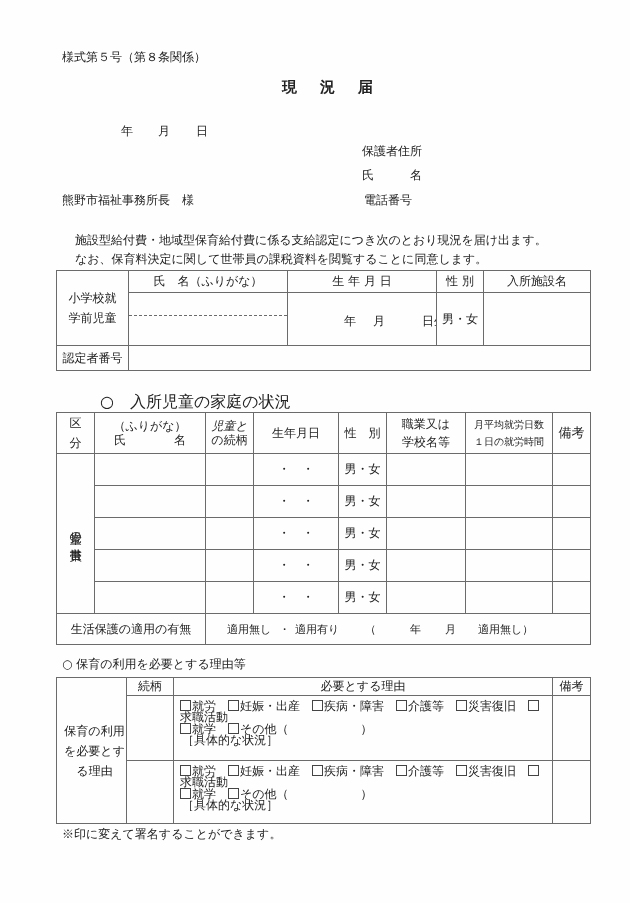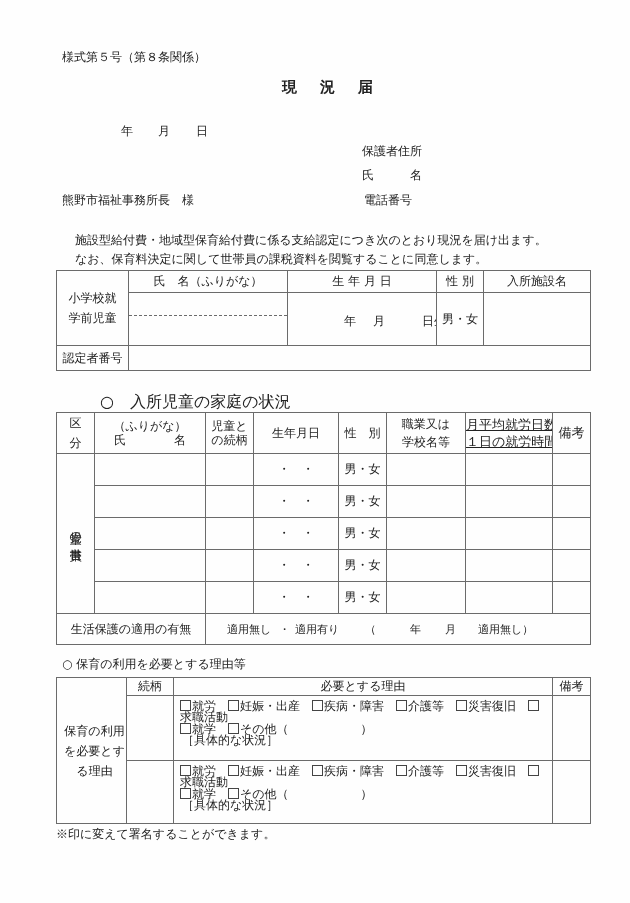--- a/index.html
+++ b/index.html
@@ -8,21 +8,21 @@
   .abs{position:absolute;white-space:nowrap;line-height:1;}
   .title{font-size:15px;font-weight:bold;letter-spacing:4px;}
   table{position:absolute;border-collapse:collapse;table-layout:fixed;}
   td,th{border:1px solid #6b6b6b;padding:0;font-weight:normal;text-align:center;vertical-align:middle;
         font-size:12px;line-height:1.2;white-space:nowrap;overflow:hidden;}
   .rel{position:relative;}
   .in{position:absolute;line-height:1;white-space:nowrap;}
   .dash-bottom{border-bottom:1px dashed #6b6b6b;}
   .no-top{border-top:1px dashed #6b6b6b;}
   .two{display:block;}
-  .small9{font-size:13px;text-decoration:underline;}
+  .small9{font-size:10px;}
   .vert{writing-mode:vertical-rl;text-orientation:upright;letter-spacing:1px;display:inline-block;font-size:12px;}
   .left-lines{text-align:left;padding-left:6px;}
   .left-lines span{display:block;line-height:20px;text-align:center;}
   .reason-cell{text-align:left;vertical-align:top;padding:4px 0 0 6px;}
   .reason-line{display:block;line-height:11.5px;height:11.5px;font-size:12px;}
   .opt{display:inline-block;margin-right:12px;}
   .cb{display:inline-block;width:9px;height:9px;border:1px solid #444;vertical-align:-1px;margin-right:1px;}
 </style>
 </head>
 <body>
@@ -98,21 +98,21 @@
       <tr style="height:40px;">
     <th>
       <span class="two" style="line-height:20px;">区</span>
       <span class="two" style="line-height:20px;">分</span>
     </th>
     <th>
       <span class="two" style="line-height:14px;">（ふりがな）</span>
       <span class="two" style="line-height:14px;">氏　　　　名</span>
     </th>
     <th>
-      <span class="two" style="line-height:14px;">児童と</span>
+      <span class="two" style="line-height:14px;font-style:italic;">児童と</span>
       <span class="two" style="line-height:14px;">の続柄</span>
     </th>
     <th>生年月日</th>
     <th>性　別</th>
     <th>
       <span class="two" style="line-height:18px;">職業又は</span>
       <span class="two" style="line-height:18px;">学校名等</span>
     </th>
     <th>
       <span class="two small9" style="line-height:17px;">月平均就労日数</span>
@@ -225,13 +225,13 @@
       <span class="reason-line">
         <span class="opt"><span class="cb"></span><span>就学</span></span><span><span class="cb"></span><span>その他</span><span>（　　　　　　）</span></span>
       </span>
       <span class="reason-line" style="padding-left:2px;">［具体的な状況］</span>
     </td>
     <td></td>
   </tr>
 </tbody>
   </table>
 
-<div class="abs" style="left:56px;top:828px;">※印に変えて署名することができます。</div>
+<div class="abs" style="left:62px;top:828px;">※印に変えて署名することができます。</div>
 
 </body></html>

